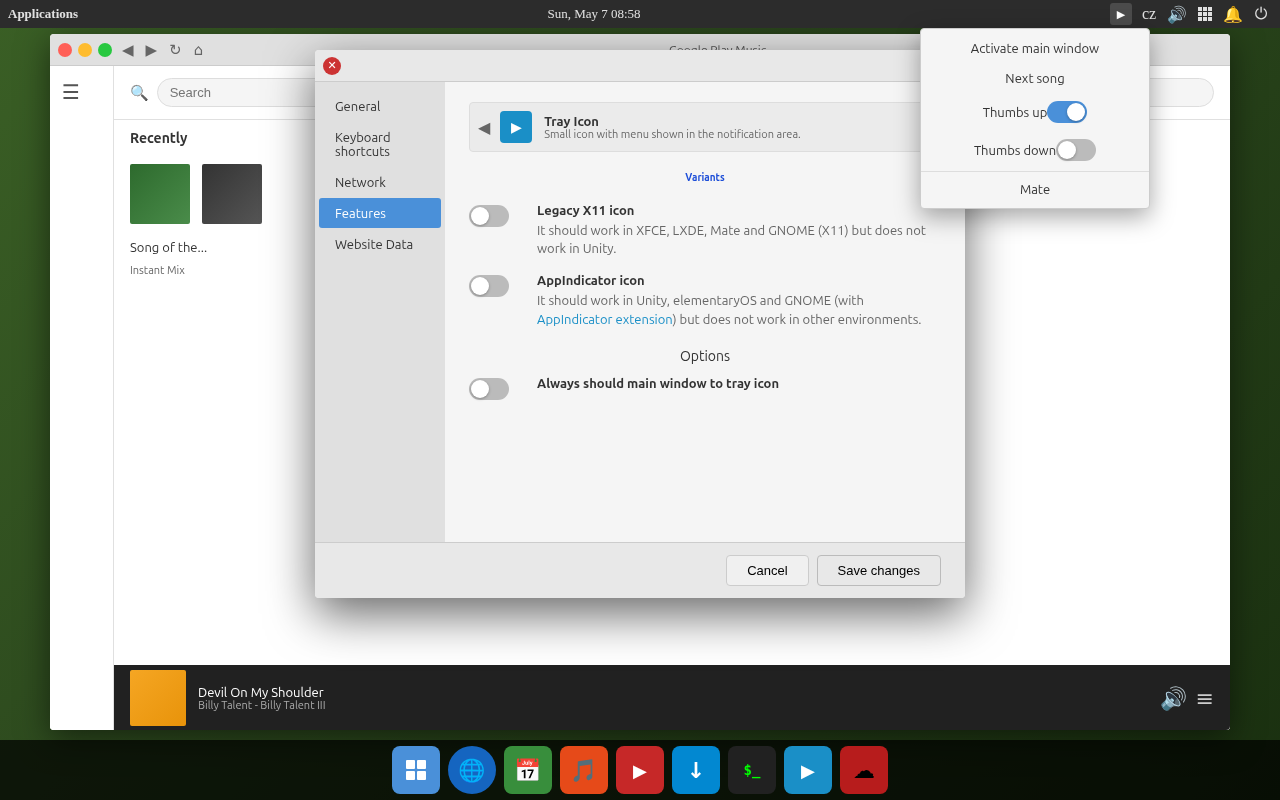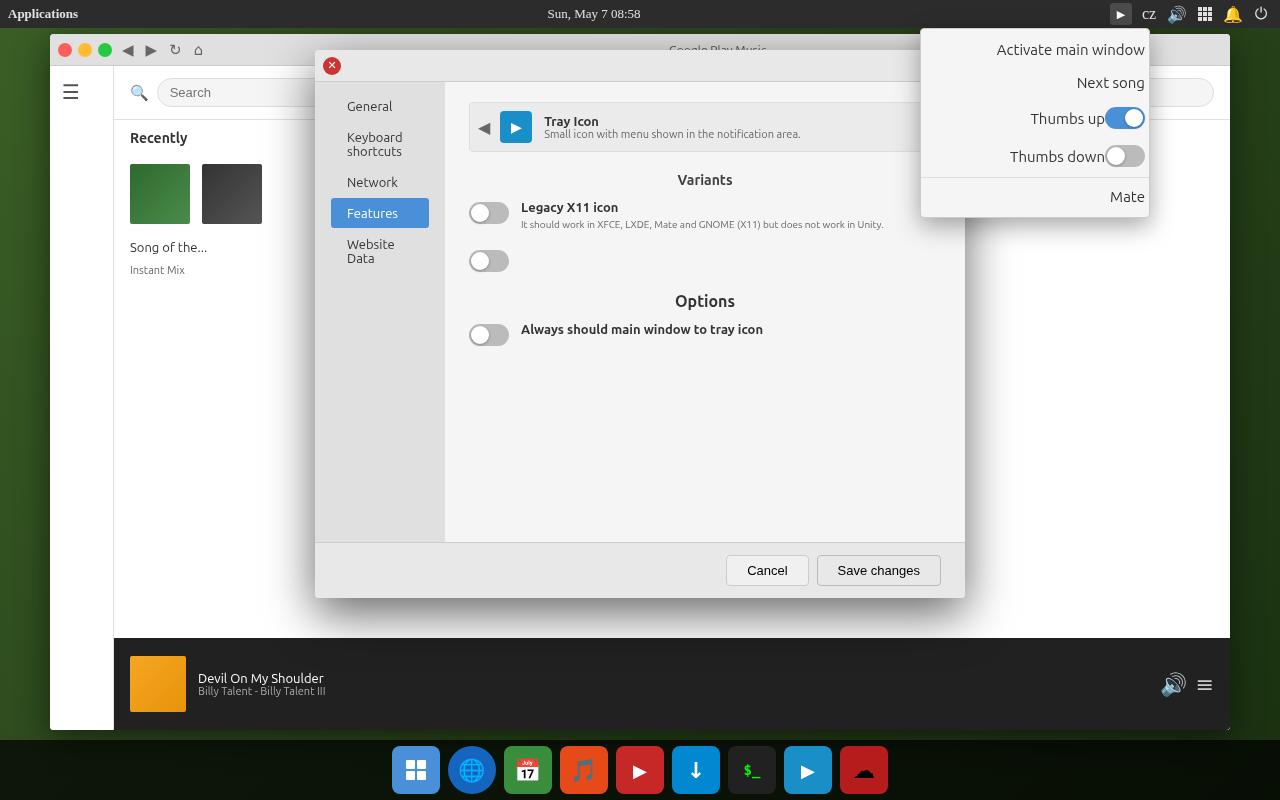--- a/index.html
+++ b/index.html
@@ -189,21 +189,21 @@
       background: #666;
       border-radius: 2px;
     }
     .thumb-green { background: linear-gradient(135deg, #2d6a2d, #4a8c4a); }
     .thumb-dark { background: linear-gradient(135deg, #333, #555); }
 
     
     .now-playing {
       position: absolute;
       bottom: 0; left: 0; right: 0;
-      height: 92px;
+      height: 65px;
       background: #212121;
       display: flex;
       align-items: center;
       padding: 16px 16px;
       gap: 12px;
       color: white;
     }
     .np-album {
       width: 56px; height: 56px;
       background: linear-gradient(135deg, #f5a623, #e8930a);
@@ -246,21 +246,21 @@
       font-size: 11px;
       display: flex; align-items: center; justify-content: center;
     }
     .dialog-body {
       display: flex;
       min-height: 460px;
     }
     .dialog-sidebar {
       width: 130px;
       background: #e0e0e0;
-      padding: 8px 12px;
+      padding: 8px 0;
     }
     .dialog-sidebar-item {
       padding: 8px 16px;
       font-size: 13px;
       color: #333;
       cursor: pointer;
       border-radius: 3px;
       margin: 1px 4px;
     }
     .dialog-sidebar-item.active {
@@ -286,38 +286,38 @@
       width: 32px; height: 32px;
       background: #1a8fc7;
       border-radius: 4px;
       display: flex; align-items: center; justify-content: center;
       color: white; font-size: 14px;
     }
     .tray-icon-info h3 { font-size: 13px; font-weight: bold; color: #333; }
     .tray-icon-info p { font-size: 11px; color: #666; }
 
     .variants-title {
-      font-size: 14px;
+      font-size: 10px;
       font-weight: bold;
       text-align: center;
-      color: #404040;
-      margin: 16px 0 12px;
+      color: #1d4ed8;
+      margin: 16px 0 20px;
     }
     .options-title {
-      font-size: 16px;
-      font-weight: bold;
+      font-size: 14px;
+      font-weight: normal;
       text-align: center;
       color: #333;
       margin: 20px 0 12px;
     }
 
     .toggle-row {
       display: flex;
       align-items: flex-start;
-      gap: 12px;
+      gap: 28px;
       margin-bottom: 16px;
     }
     .toggle-switch {
       width: 40px; height: 22px;
       background: #bbb;
       border-radius: 11px;
       position: relative;
       cursor: pointer;
       flex-shrink: 0;
       margin-top: 2px;
@@ -328,21 +328,21 @@
       width: 18px; height: 18px;
       background: white;
       border-radius: 50%;
       top: 2px; left: 2px;
       box-shadow: 0 1px 3px rgba(0,0,0,0.3);
       transition: left 0.2s;
     }
     .toggle-switch.off { background: #bbb; }
 
     .toggle-label h4 { font-size: 13px; color: #333; margin-bottom: 4px; }
-    .toggle-label p { font-size: 10px; color: #666; line-height: 1.4; }
+    .toggle-label p { font-size: 13px; color: #666; line-height: 1.4; }
     .toggle-label a { color: #1a8fc7; text-decoration: none; }
 
     
     .dialog-footer {
       padding: 12px 24px;
       background: #e8e8e8;
       border-top: 1px solid #ccc;
       display: flex;
       justify-content: flex-end;
       gap: 8px;
@@ -371,27 +371,27 @@
       right: 130px;
       width: 230px;
       background: #f5f5f5;
       border: 1px solid #ccc;
       border-radius: 4px;
       box-shadow: 0 8px 24px rgba(0,0,0,0.35);
       z-index: 200;
       padding: 4px 0;
     }
     .tray-menu-item {
-      padding: 8px 4px;
-      font-size: 15px;
+      padding: 8px 31px;
+      font-size: 13px;
       color: #333;
       cursor: pointer;
       display: flex;
       align-items: center;
-      justify-content: flex-end;
+      justify-content: center;
     }
     .menu-toggle {
       width: 40px; height: 22px;
       border-radius: 11px;
       position: relative;
       flex-shrink: 0;
     }
     .menu-toggle::after {
       content: '';
       position: absolute;
@@ -541,20 +541,26 @@
       <div class="toggle-row">
         <div class="toggle-switch off"></div>
         <div class="toggle-label">
           <h4>Legacy X11 icon</h4>
           <p>It should work in XFCE, LXDE, Mate and GNOME (X11) but does not work in Unity.</p>
         </div>
       </div>
 
       <div class="toggle-row">
         <div class="toggle-switch off"></div>
+        <div class="toggle-label">
+          <h4>AppIndicator icon</h4>
+          <p>
+            <span>It should work in Unity, elementaryOS and GNOME (with </span><a href="#">AppIndicator extension</a><span>) but does not work in other environments.</span>
+          </p>
+        </div>
       </div>
 
       <div class="options-title">Options</div>
 
       <div class="toggle-row">
         <div class="toggle-switch off"></div>
         <div class="toggle-label">
           <h4>Always should main window to tray icon</h4>
         </div>
       </div>

